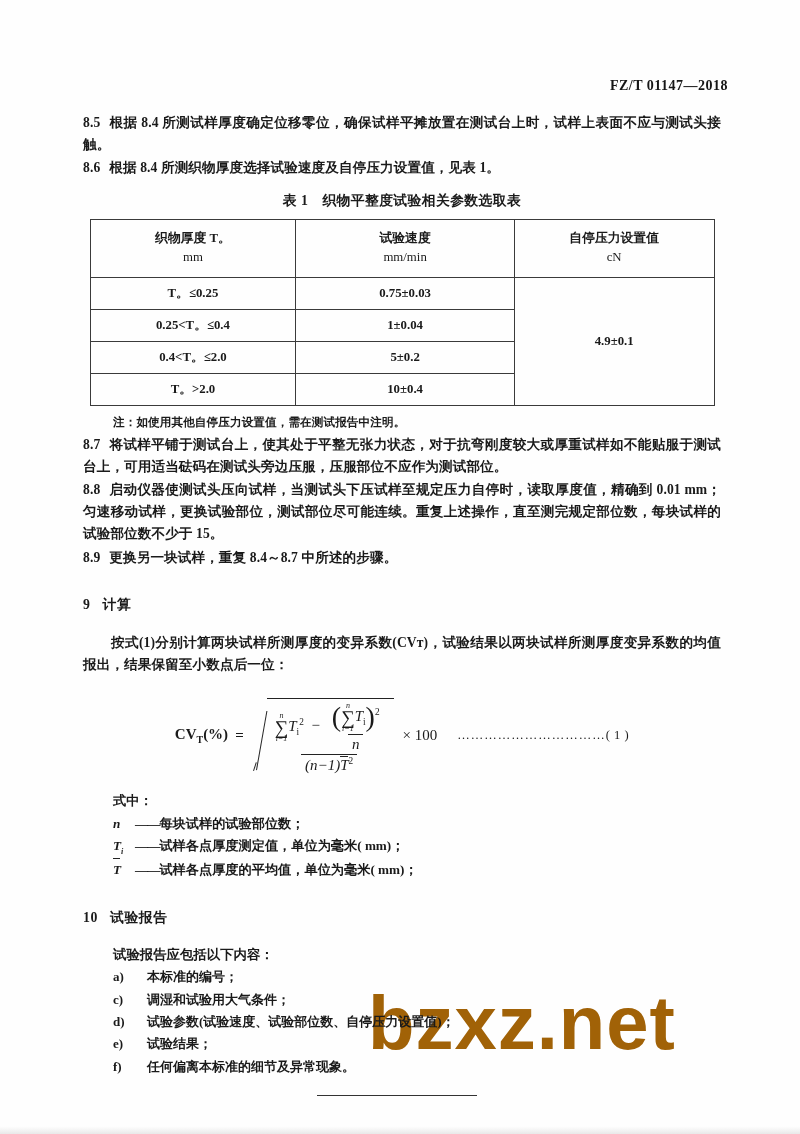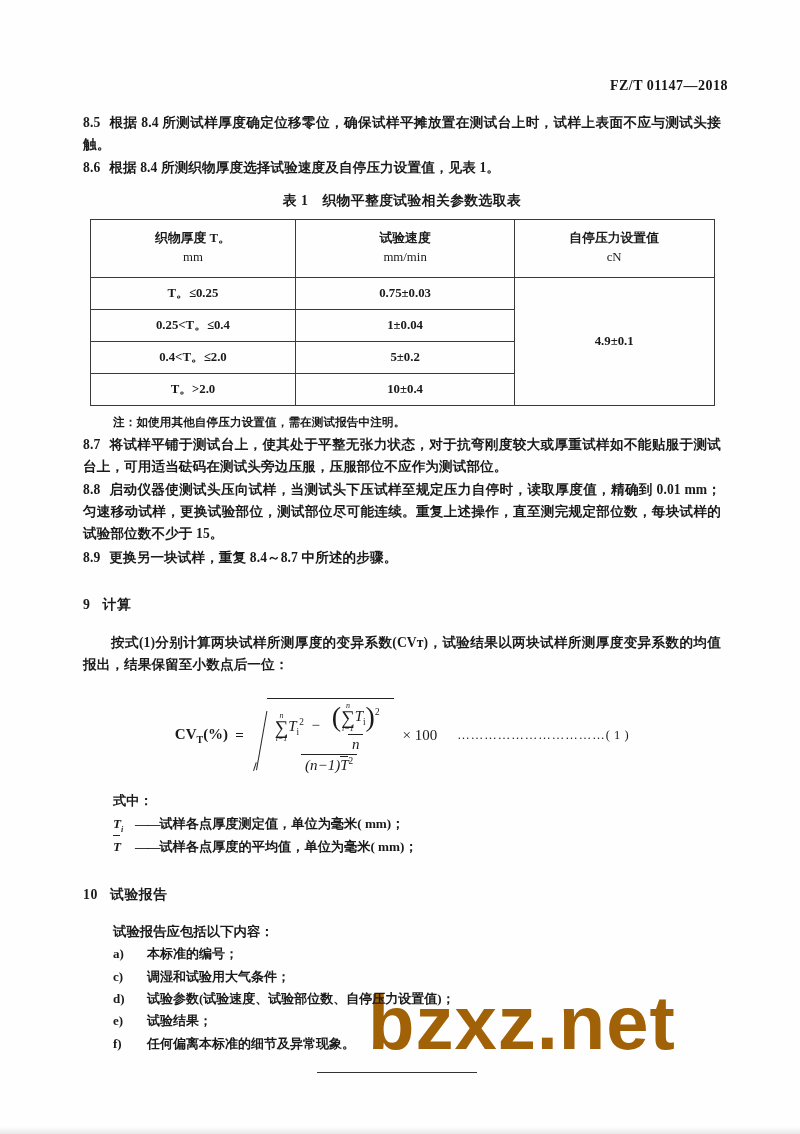--- a/index.html
+++ b/index.html
@@ -379,20 +379,23 @@
           </span>
         </span>
         <span class="times100">× 100</span>
         <span class="eqno"><span class="dots">……………………………</span><span>( 1 )</span></span>
       </div>
     </div>
 
     <div class="where">
       <div>式中：</div>
       <div>
+        <span class="sym">n</span><span class="dash">——</span><span>每块试样的试验部位数；</span>
+      </div>
+      <div>
         <span class="sym"><span>T</span><span class="sub-i">i</span></span><span class="dash">——</span><span>试样各点厚度测定值，单位为毫米( mm)；</span>
       </div>
       <div>
         <span class="sym"><span class="tbar">T</span></span><span class="dash">——</span><span>试样各点厚度的平均值，单位为毫米( mm)；</span>
       </div>
     </div>
 
     <div class="section">
       <span class="snum">10</span><span>试验报告</span>
     </div>

